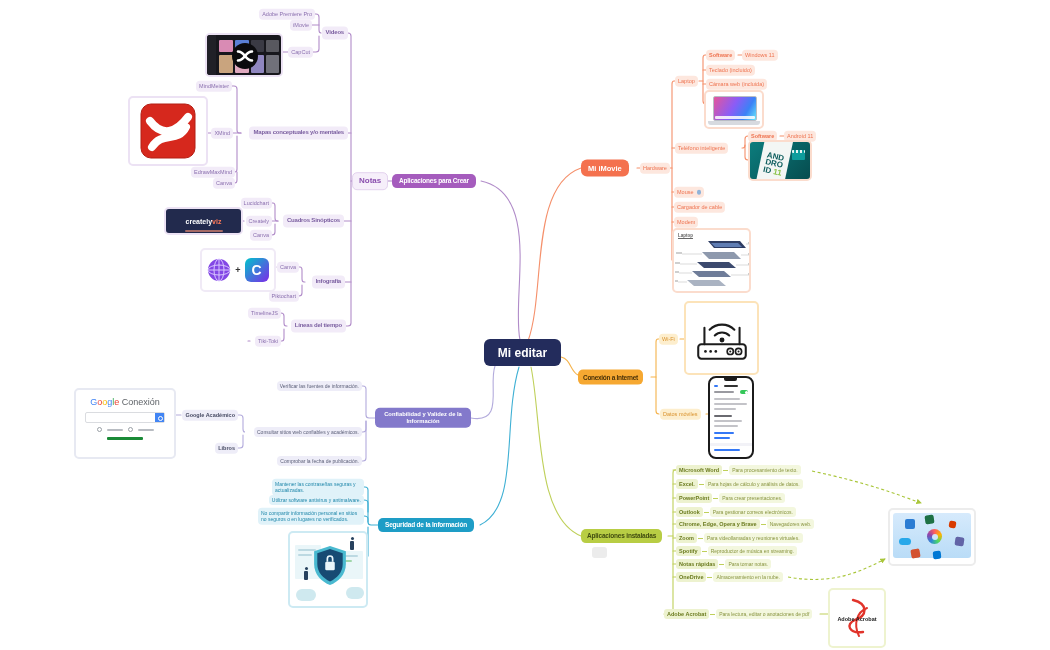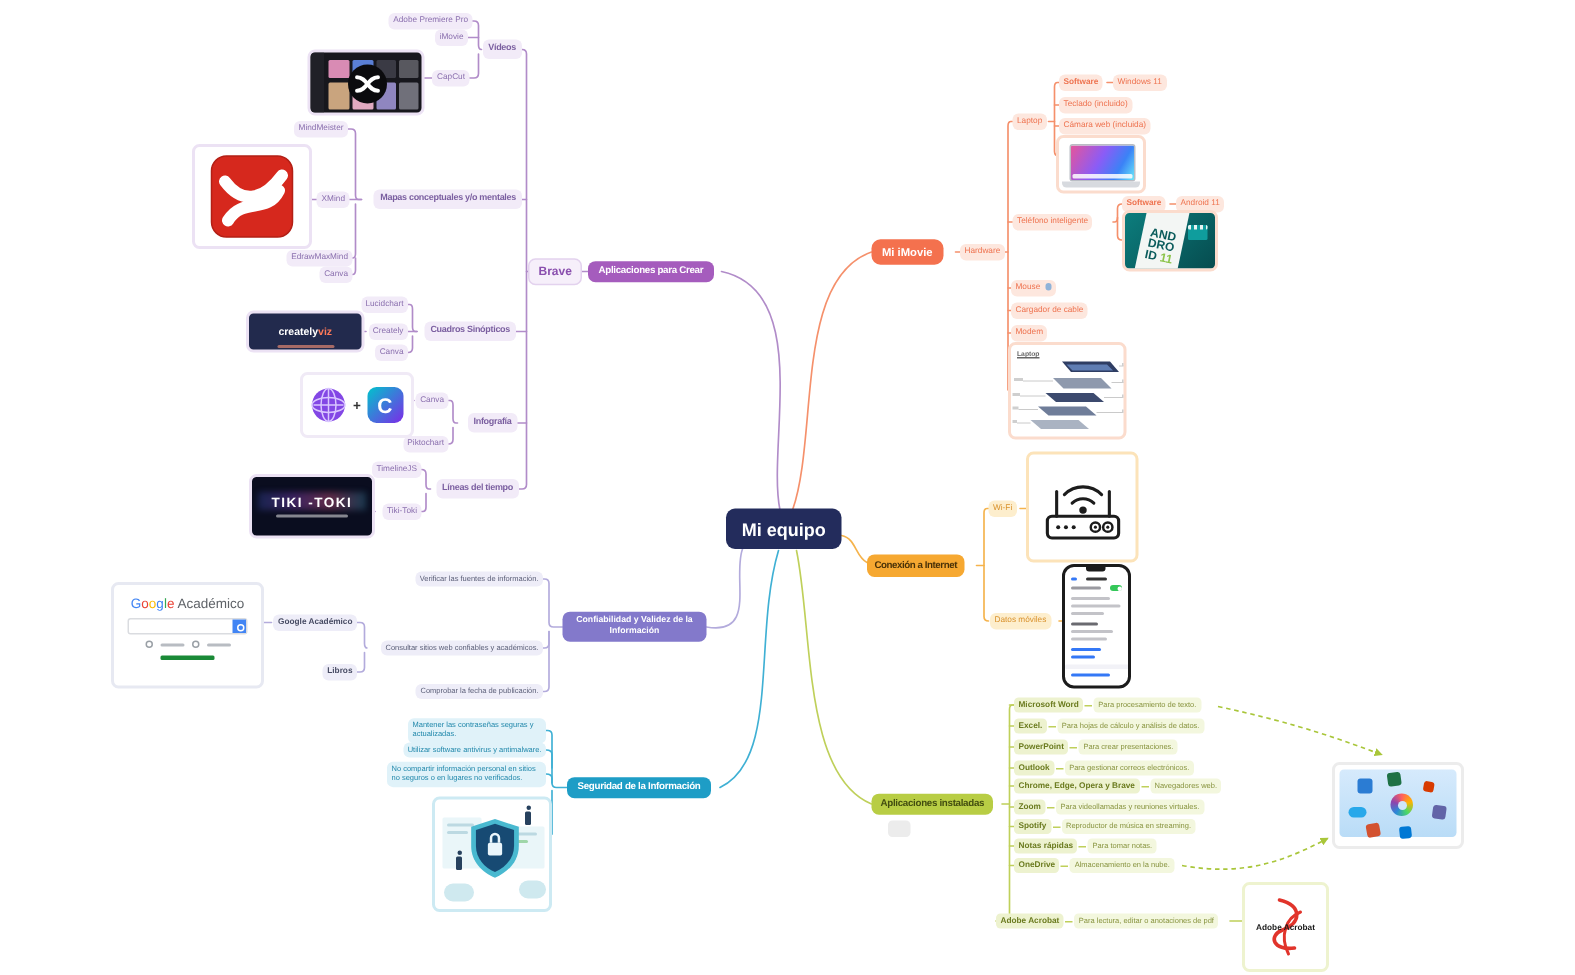--- a/index.html
+++ b/index.html
@@ -160,23 +160,23 @@
         <path d="M673,564 H676"></path>
         <path d="M673,577 H676"></path>
       <path d="M820,614 H828"></path>
     </g>
     <g fill="none" stroke="#a9c63a" stroke-width="1.1" stroke-dasharray="3,2.5">
       <path d="M812,471 C868,483 896,494 921,503" marker-end="url(#arr)"></path>
       <path d="M788,577 C832,585 860,572 885,559" marker-end="url(#arr)"></path>
     </g>
   </svg>
 
-  <div class="center">Mi equipo</div>
-
-  <div class="n para" style="left:352px;top:181px">Brave</div>
+  <div class="center">Mi editar</div>
+
+  <div class="n para" style="left:352px;top:181px">Notas</div>
   <div class="n hub1" style="left:392px;top:181px">Aplicaciones para Crear</div>
 
   <div class="n c1t t" style="right:702px;top:33px">Vídeos</div>
   <div class="n c1" style="right:735px;top:14px">Adobe Premiere Pro</div>
   <div class="n c1" style="right:738px;top:25px">iMovie</div>
   <div class="n c1" style="right:737px;top:52px">CapCut</div>
 
   <div class="n c1t t" style="right:702px;top:133px">Mapas conceptuales y/o mentales</div>
   <div class="n c1" style="right:818px;top:86px">MindMeister</div>
   <div class="n c1" style="right:817px;top:133px">XMind</div>
@@ -316,30 +316,25 @@
     <svg width="24" height="24" viewBox="0 0 24 24">
       <circle cx="12" cy="12" r="11" fill="#8347e5"></circle>
       <ellipse cx="12" cy="12" rx="5" ry="11" fill="none" stroke="#d9c6ff" stroke-width="1"></ellipse>
       <ellipse cx="12" cy="12" rx="11" ry="5" fill="none" stroke="#d9c6ff" stroke-width="1"></ellipse>
       <path d="M2,12 H22 M12,1 V23" stroke="#d9c6ff" stroke-width="1"></path>
     </svg>
     <span style="font-size:9px;font-weight:bold;color:#333">+</span>
     <div style="width:24px;height:24px;border-radius:6px;background:linear-gradient(135deg,#00c4cc,#7d2ae8);display:flex;align-items:center;justify-content:center;color:#fff;font-weight:bold;font-size:14px">C</div>
   </div>
 
-  <div class="imgc tiki" style="left:166px;top:316px;width:84px;height:43px">
-    <div class="tikiband"></div>
-    <div class="tikititle">TIKI -TOKI</div>
-    <div class="tikisub"></div>
-  </div>
 
   <div class="imgc gcard" style="left:74px;top:388px;width:102px;height:71px">
     <div class="glogo">
       <span style="color:#4285F4">G</span><span style="color:#EA4335">o</span><span style="color:#FBBC05">o</span><span style="color:#4285F4">g</span><span style="color:#34A853">l</span><span style="color:#EA4335">e</span>
-      <span style="color:#5f6368">Académico</span>
+      <span style="color:#5f6368">Conexión</span>
     </div>
     <div class="gsearch">
         <div class="gbtn">
           <i></i>
         </div>
       </div>
     <div class="gopt">
         <b></b>
         <s></s>
         <b></b>

